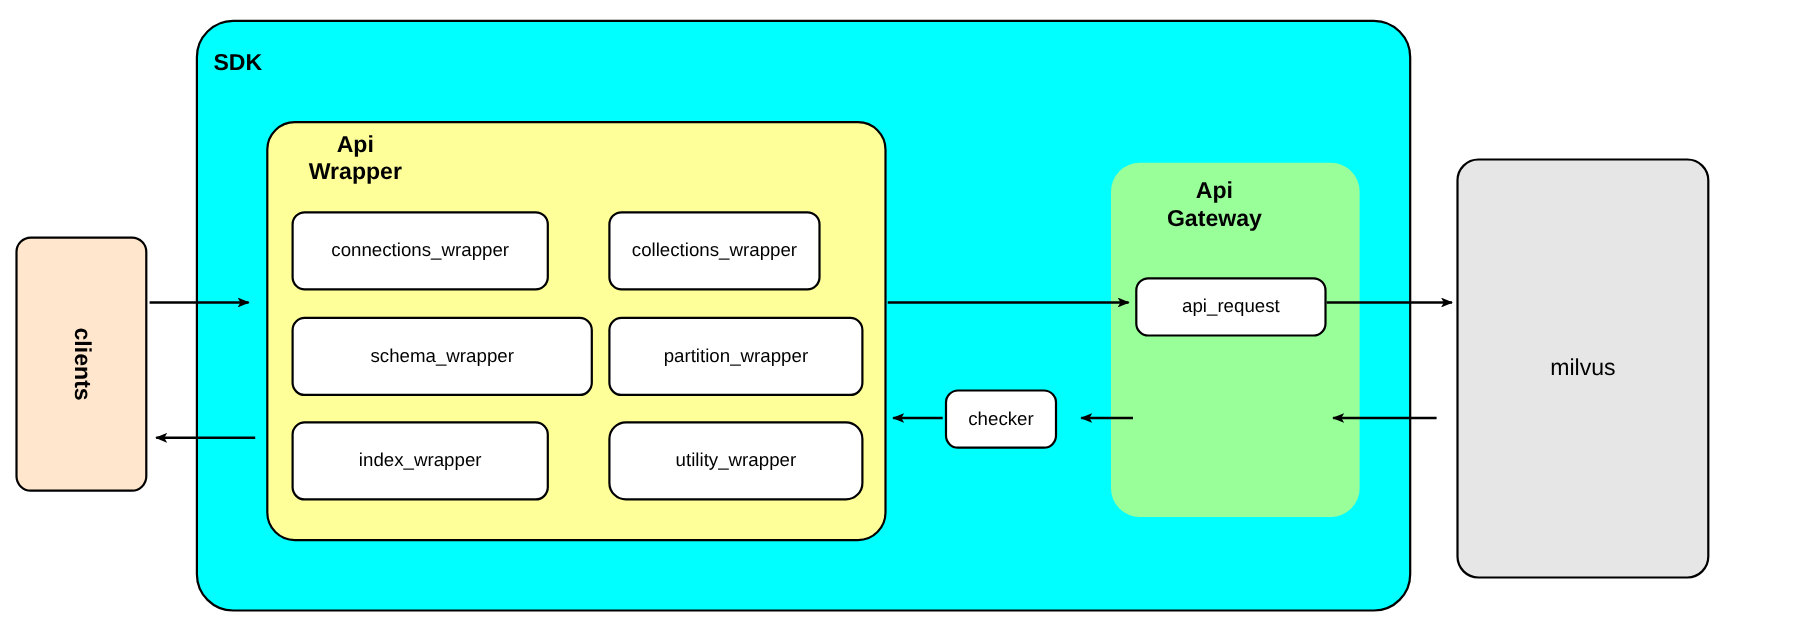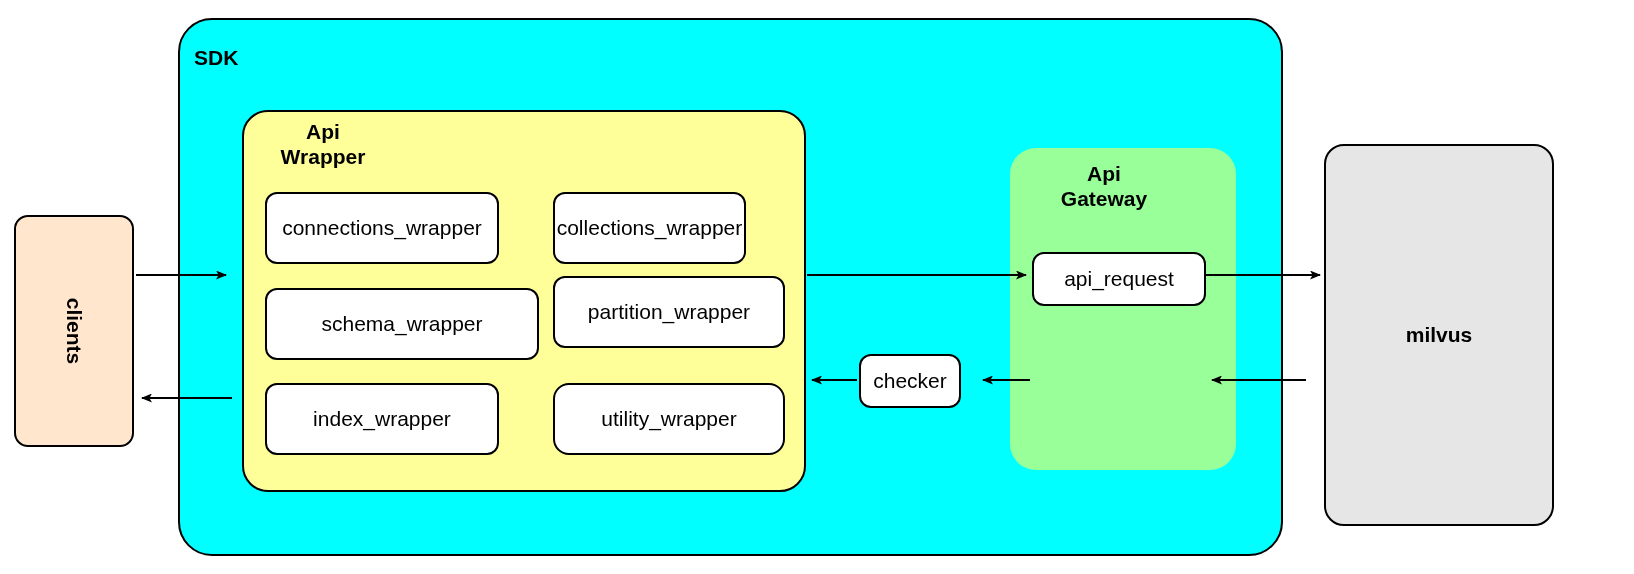--- a/index.html
+++ b/index.html
@@ -99,28 +99,28 @@
     font-weight: bold;
     text-align: center;
     line-height: 1.18;
   }
 
   
   .leaf {
     background: #FFFFFF;
     border: 2px solid #000000;
     border-radius: 12px;
-    font-size: 21px;
+    font-size: 17px;
     line-height: 1.1;
   }
 
   .w-connections { left: 265px; top: 192px; width: 234px; height: 72px; }
   .w-collections { left: 553px; top: 192px; width: 193px; height: 72px; }
   .w-schema      { left: 265px; top: 288px; width: 274px; height: 72px; }
-  .w-partition   { left: 553px; top: 276px; width: 232px; height: 72px; }
+  .w-partition   { left: 553px; top: 288px; width: 232px; height: 72px; }
   .w-index       { left: 265px; top: 383px; width: 234px; height: 72px; }
   .w-utility     { left: 553px; top: 383px; width: 232px; height: 72px; border-radius: 16px; }
 
   .g-request  { left: 1032px; top: 252px; width: 174px; height: 54px; }
   .g-response { left: 1032px; top: 354px; width: 174px; height: 54px; }
 
   .checker-box { left: 859px; top: 354px; width: 102px; height: 54px; }
 
   
   .clients-box {
@@ -142,21 +142,21 @@
   
   .milvus-box {
     left: 1324px;
     top: 144px;
     width: 230px;
     height: 382px;
     background: #E6E6E6;
     border: 2px solid #000000;
     border-radius: 20px;
     font-size: 21px;
-    font-weight: bold;
+    font-weight: normal;
   }
 
   
   #connectors {
     position: absolute;
     left: 0; top: 0;
     width: 1634px;
     height: 574px;
     pointer-events: none;
   }

